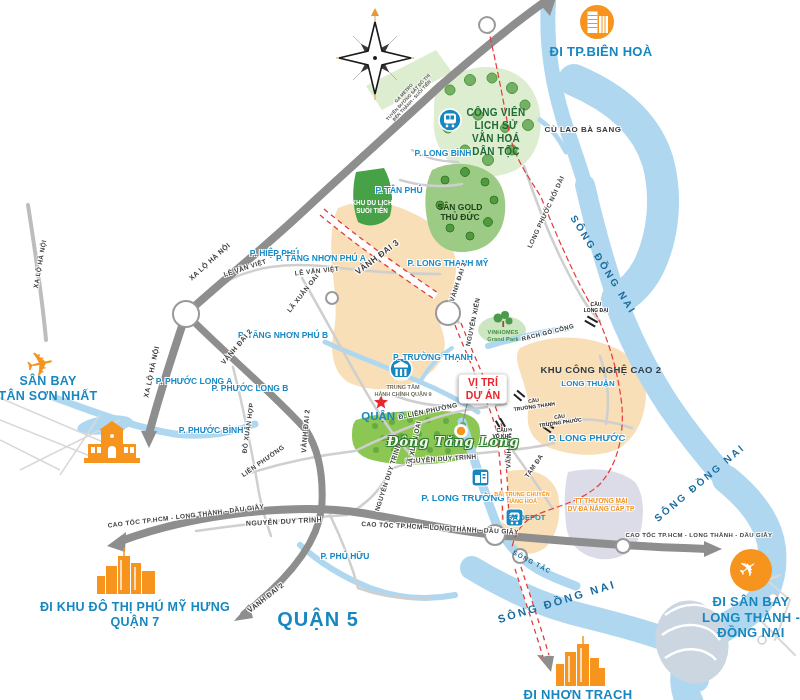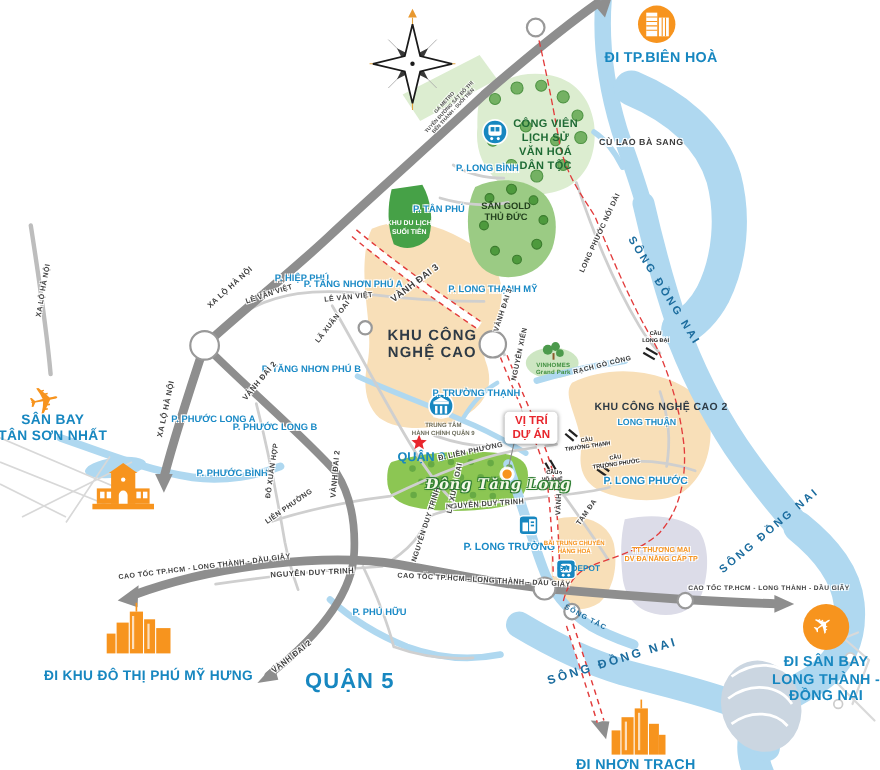--- a/index.html
+++ b/index.html
@@ -321,45 +321,42 @@
 </svg>
 
 <span class="plane" style="left:26px;top:344px;font-size:34px;transform:rotate(-12deg);">✈</span>
 <div class="lbl callout ctr" style="left:48px;top:389px;transform:translate(-50%,-50%);font-size:12.5px;">
   <span>SÂN BAY</span>
       <span>TÂN SƠN NHẤT</span>
 </div>
 <div class="lbl callout" style="left:601px;top:52px;transform:translate(-50%,-50%);">ĐI TP.BIÊN HOÀ</div>
 <div class="lbl callout ctr" style="left:135px;top:615px;transform:translate(-50%,-50%);font-size:12.5px;">
   <span>ĐI KHU ĐÔ THỊ PHÚ MỸ HƯNG</span>
+      <span>QUẬN 7</span>
 </div>
 <span class="plane" style="left:739px;top:556px;font-size:22px;color:#fff;transform:rotate(-35deg);">✈</span>
 <div class="lbl callout ctr" style="left:751px;top:617px;transform:translate(-50%,-50%);">
   <span>ĐI SÂN BAY</span>
   <span>LONG THÀNH -</span>
   <span>ĐỒNG NAI</span>
 </div>
 <div class="lbl callout" style="left:578px;top:695px;transform:translate(-50%,-50%);">ĐI NHƠN TRẠCH</div>
 
 <div class="lbl" style="left:383px;top:417px;transform:translate(-50%,-50%);color:#1787C0;font-size:11.5px;font-weight:800;">QUẬN 9</div>
 <div class="lbl" style="left:318px;top:619px;transform:translate(-50%,-50%);color:#1787C0;font-size:20px;font-weight:800;letter-spacing:1px;">QUẬN 5</div>
 
-<div class="lbl zone-big ctr" style="left:393px;top:313px;transform:translate(-50%,-50%);">
-  <span>KHU CÔNG</span>
-      <span>NGHỆ CAO</span>
-</div>
 <div class="lbl zone-mid" style="left:601px;top:370px;transform:translate(-50%,-50%);">KHU CÔNG NGHỆ CAO 2</div>
 <div class="lbl ward" style="left:588px;top:384px;transform:translate(-50%,-50%);font-size:8px;">LONG THUẬN</div>
 <div class="lbl park-lbl ctr" style="left:496px;top:132px;transform:translate(-50%,-50%);line-height:1.3;">
   <span>CÔNG VIÊN</span>
       <span>LỊCH SỬ</span>
   <span>VĂN HOÁ</span>
       <span>DÂN TỘC</span>
 </div>
-<div class="lbl golf-lbl ctr" style="left:460px;top:192px;transform:translate(-50%,-50%);">
+<div class="lbl golf-lbl ctr" style="left:460px;top:212px;transform:translate(-50%,-50%);">
   <span>SÂN GOLD</span>
       <span>THỦ ĐỨC</span>
 </div>
 <div class="lbl white-lbl ctr" style="left:372px;top:207px;transform:translate(-50%,-50%);">
   <span>KHU DU LỊCH</span>
       <span>SUỐI TIÊN</span>
 </div>
 <div class="lbl dark-lbl" style="left:583px;top:130px;transform:translate(-50%,-50%);">CÙ LAO BÀ SANG</div>
 
 <div class="lbl ward" style="left:443px;top:153px;transform:translate(-50%,-50%);">P. LONG BÌNH</div>

